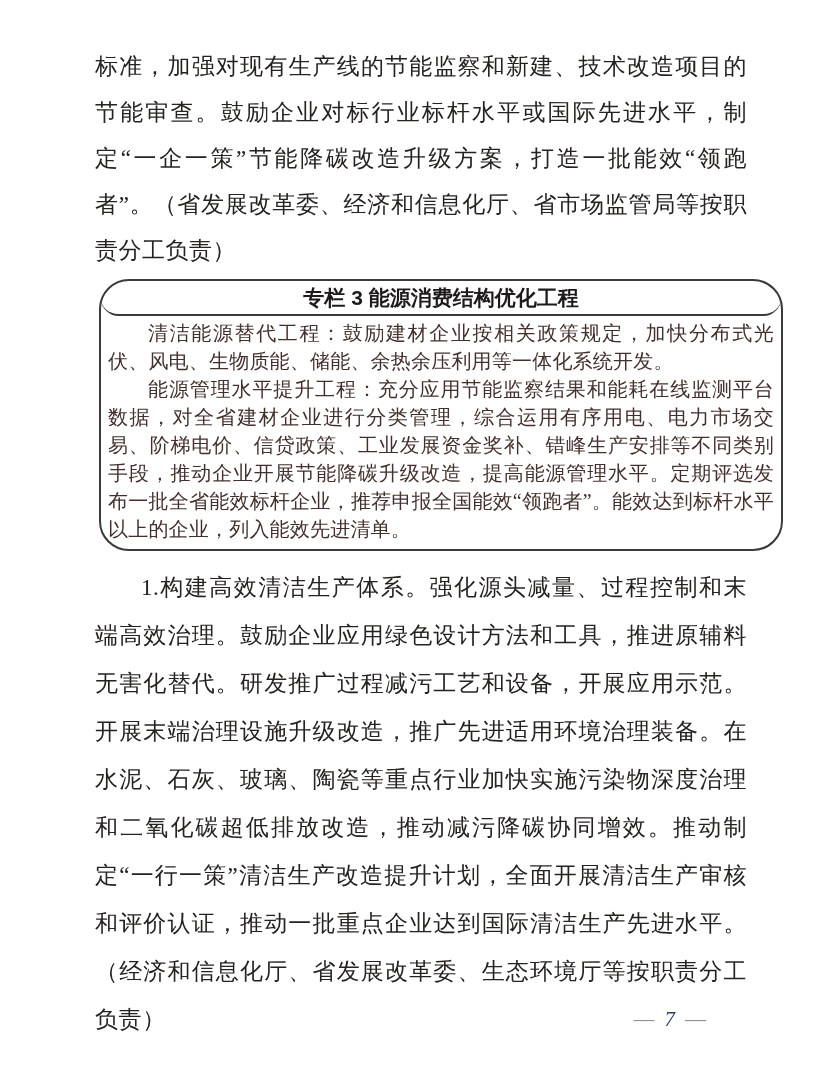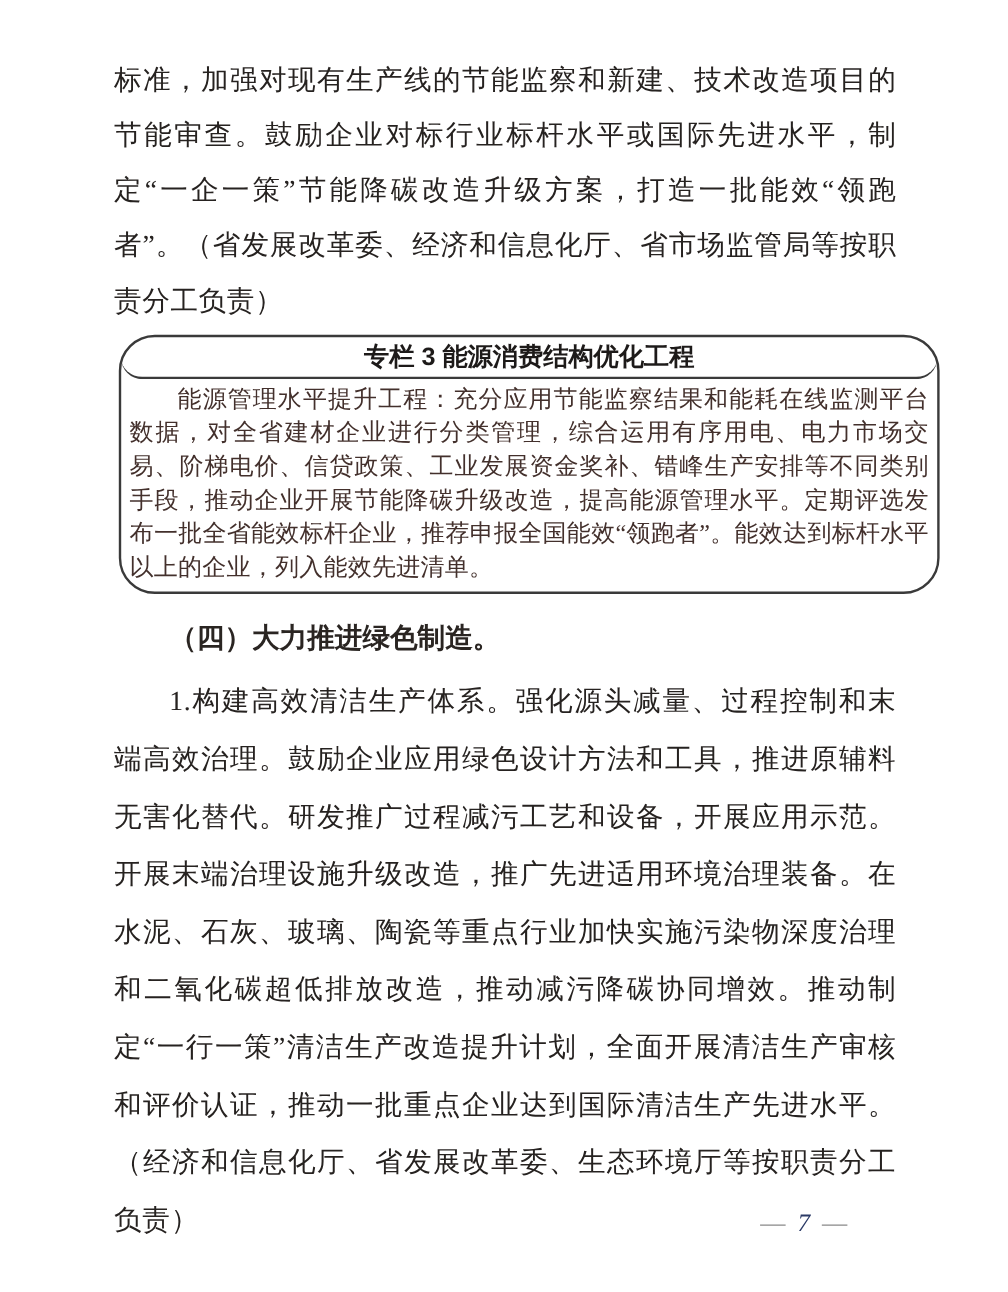--- a/index.html
+++ b/index.html
@@ -101,25 +101,25 @@
 <body>
 
 <div class="page">
   <div class="content">
 
     <p class="body-para">标准，加强对现有生产线的节能监察和新建、技术改造项目的节能审查。鼓励企业对标行业标杆水平或国际先进水平，制定“一企一策”节能降碳改造升级方案，打造一批能效“领跑者”。（省发展改革委、经济和信息化厅、省市场监管局等按职责分工负责）</p>
 
     <div class="callout-box">
       <div class="box-title">专栏 3 能源消费结构优化工程</div>
       <div class="box-body">
+        <p class="box-para">清洁能源替代工程：鼓励建材企业按相关政策规定，加快分布式光伏、风电、生物质能、储能、余热余压利用等一体化系统开发。</p>
         <p class="box-para">能源管理水平提升工程：充分应用节能监察结果和能耗在线监测平台数据，对全省建材企业进行分类管理，综合运用有序用电、电力市场交易、阶梯电价、信贷政策、工业发展资金奖补、错峰生产安排等不同类别手段，推动企业开展节能降碳升级改造，提高能源管理水平。定期评选发布一批全省能效标杆企业，推荐申报全国能效“领跑者”。能效达到标杆水平以上的企业，列入能效先进清单。</p>
       </div>
     </div>
 
-    <p class="section-heading">（四）大力推进绿色制造。</p>
 
     <p class="para-green">1.构建高效清洁生产体系。强化源头减量、过程控制和末端高效治理。鼓励企业应用绿色设计方法和工具，推进原辅料无害化替代。研发推广过程减污工艺和设备，开展应用示范。开展末端治理设施升级改造，推广先进适用环境治理装备。在水泥、石灰、玻璃、陶瓷等重点行业加快实施污染物深度治理和二氧化碳超低排放改造，推动减污降碳协同增效。推动制定“一行一策”清洁生产改造提升计划，全面开展清洁生产审核和评价认证，推动一批重点企业达到国际清洁生产先进水平。（经济和信息化厅、省发展改革委、生态环境厅等按职责分工负责）</p>
 
   </div>
 
   <div class="footer">
     <span class="dash">—</span><span class="pagenum">7</span><span class="dash">—</span>
   </div>
 </div>
 

